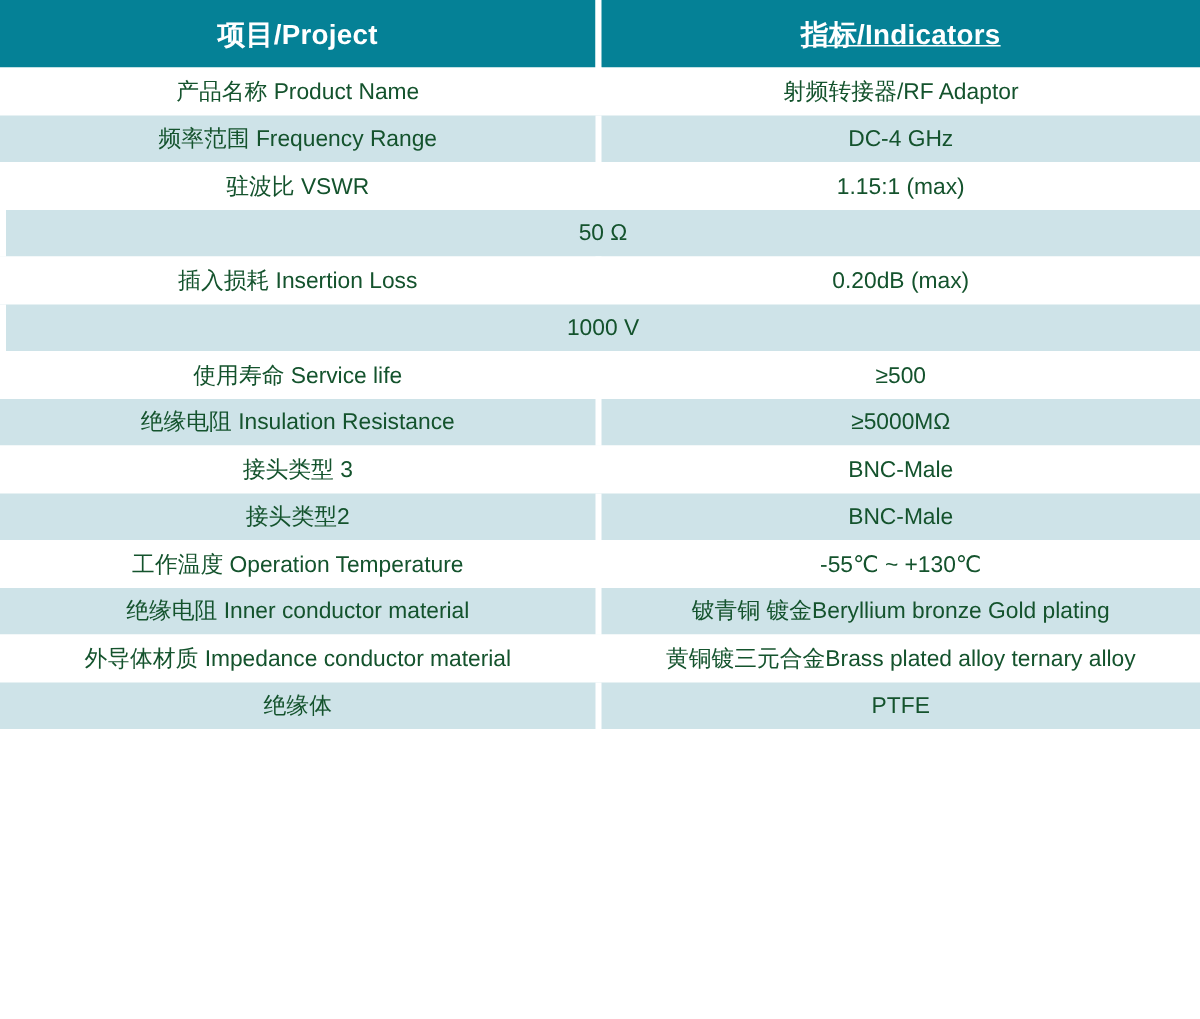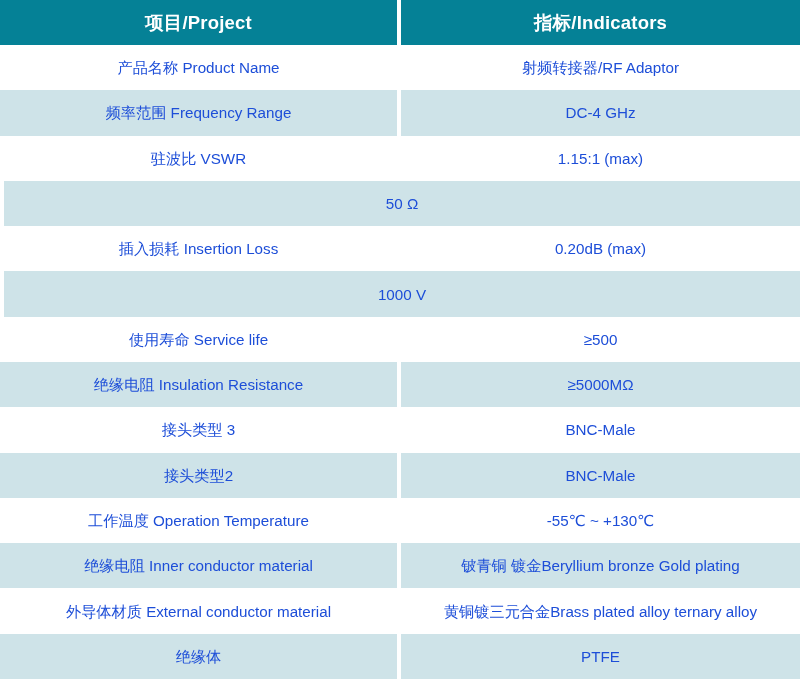--- a/index.html
+++ b/index.html
@@ -10,21 +10,21 @@
   body {
     width: 800px;
     height: 679px;
     background: #ffffff;
     font-family: "Liberation Sans", "DejaVu Sans", sans-serif;
     overflow: hidden;
   }
 
   .spec-table {
     width: 800px;
-    height: 679px;
+    height: 486px;
     display: flex;
     flex-direction: column;
     box-sizing: border-box;
   }
 
   
   .spec-header {
     display: flex;
     height: 45px;
     flex: 0 0 45px;
@@ -45,20 +45,21 @@
     width: 397px;
     flex: 0 0 397px;
   }
   .spec-header .divider {
     width: 4px;
     flex: 0 0 4px;
     background: #ffffff;
   }
   .spec-header .cell-indicators {
     flex: 1 1 auto;
+    text-decoration: underline;
   }
 
   
   .spec-body {
     flex: 1 1 auto;
     display: flex;
     flex-direction: column;
   }
   .spec-row {
     display: flex;
@@ -66,21 +67,21 @@
     min-height: 0;
     background: #ffffff;
   }
   .spec-row.shaded {
     background: #cee3e8;
   }
   .spec-row .cell {
     display: flex;
     align-items: center;
     justify-content: center;
-    color: #1d4ed8;
+    color: #14532d;
     font-size: 15.2px;
     box-sizing: border-box;
     line-height: 1.25;
     padding: 16px 8px;
     white-space: nowrap;
   }
   .spec-row .cell-project {
     width: 397px;
     flex: 0 0 397px;
   }
@@ -157,21 +158,21 @@
         <div class="cell cell-project">工作温度 Operation Temperature</div>
         <div class="divider"></div>
         <div class="cell cell-indicator">-55℃ ~ +130℃</div>
       </div>
       <div class="spec-row shaded">
         <div class="cell cell-project">绝缘电阻 Inner conductor material</div>
         <div class="divider"></div>
         <div class="cell cell-indicator">铍青铜 镀金Beryllium bronze Gold plating</div>
       </div>
       <div class="spec-row">
-        <div class="cell cell-project">外导体材质 External conductor material</div>
+        <div class="cell cell-project">外导体材质 Impedance conductor material</div>
         <div class="divider"></div>
         <div class="cell cell-indicator">黄铜镀三元合金Brass plated alloy ternary alloy</div>
       </div>
       <div class="spec-row shaded">
         <div class="cell cell-project">绝缘体</div>
         <div class="divider"></div>
         <div class="cell cell-indicator">PTFE</div>
       </div>
     </div>
 

